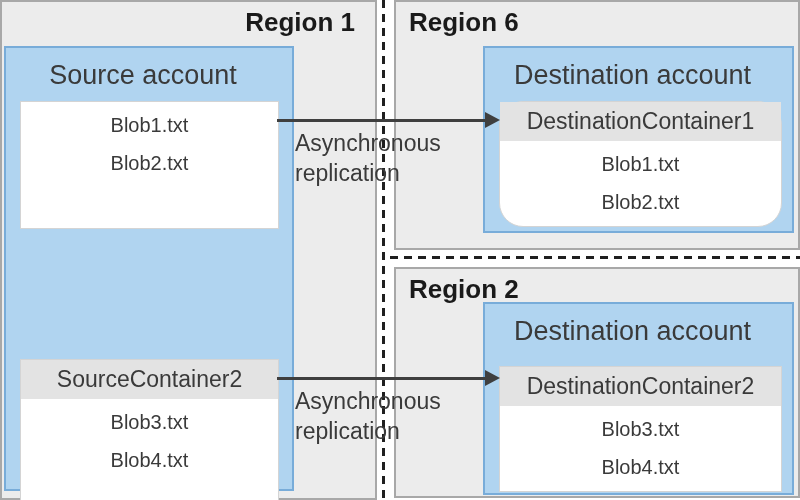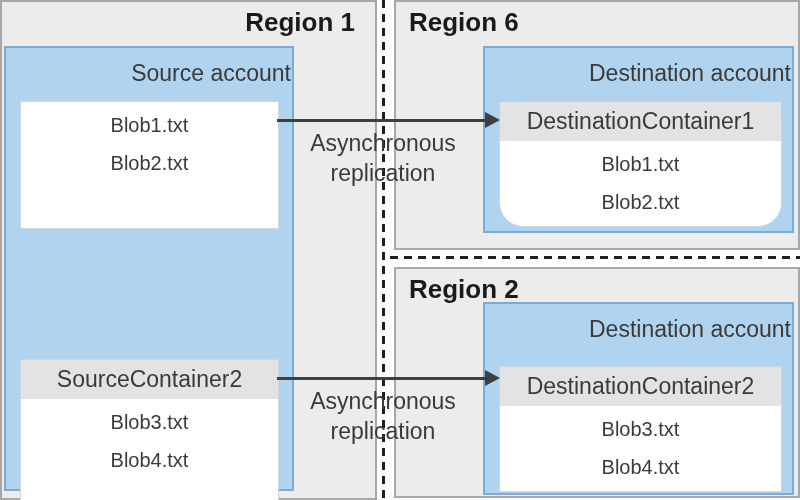--- a/index.html
+++ b/index.html
@@ -48,22 +48,22 @@
   .account{
     position:absolute;box-sizing:border-box;
     background:var(--account-fill);
     border:2px solid var(--account-border);
     z-index:2;
   }
   #source-account{left:4px;top:46px;width:290px;height:445px;}
   #dest-account-1{left:483px;top:46px;width:311px;height:187px;}
   #dest-account-2{left:483px;top:302px;width:311px;height:193px;}
   .account-label{
-    position:absolute;top:12px;left:0;right:1px;text-align:right;
-    font-size:23px;color:var(--text-color);white-space:nowrap;
+    position:absolute;top:12px;left:0;right:12px;text-align:center;
+    font-size:27px;color:var(--text-color);white-space:nowrap;
   }
   .container-box{
     position:absolute;box-sizing:border-box;background:#fff;
     border:1px solid var(--container-border);
   }
   #src-container-1{left:14px;top:53px;width:259px;height:128px;}
   #src-container-2{left:14px;top:311px;width:259px;height:154px;}
   #dst-container-1{left:14px;top:53px;width:283px;height:126px;border-radius:24px;}
   #dst-container-2{left:14px;top:62px;width:283px;height:126px;}
   .container-header{
@@ -83,21 +83,21 @@
   .arrow-head{
     position:absolute;width:0;height:0;z-index:4;
     border-top:8px solid transparent;border-bottom:8px solid transparent;
     border-left:15px solid var(--arrow-color);
   }
   #arrow-line-1{left:277px;top:119px;width:209px;}
   #arrow-head-1{left:485px;top:112px;}
   #arrow-line-2{left:277px;top:377px;width:209px;}
   #arrow-head-2{left:485px;top:370px;}
   .arrow-label{
-    position:absolute;width:176px;text-align:center;font-size:23px;line-height:30px;
+    position:absolute;width:176px;font-size:23px;line-height:30px;
     color:var(--text-color);z-index:5;
   }
   #arrow-label-1{left:295px;top:128px;}
   #arrow-label-2{left:295px;top:386px;}
 </style>
 </head>
 <body>
 
 <div id="canvas">
 

